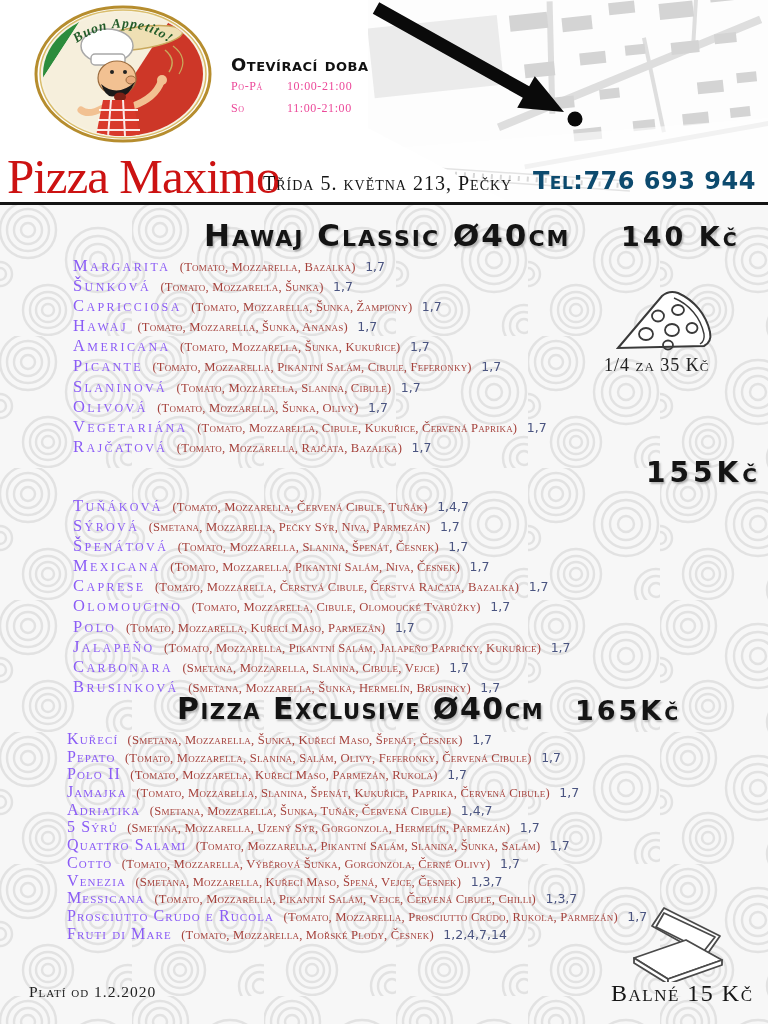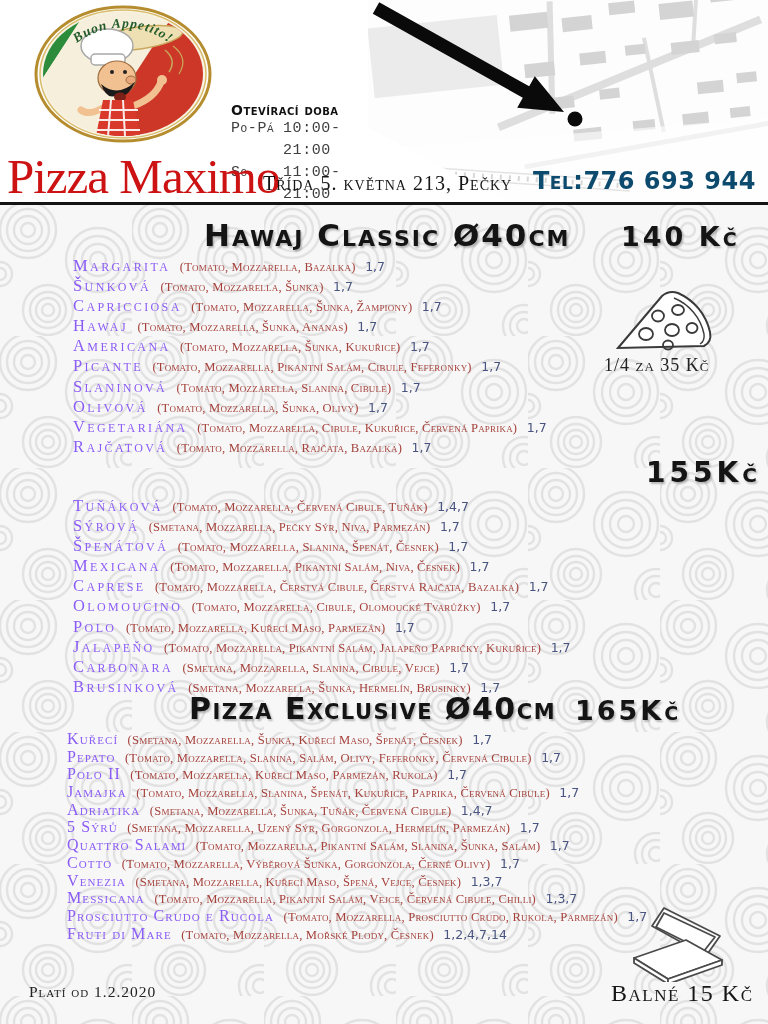--- a/index.html
+++ b/index.html
@@ -5,39 +5,39 @@
   html,body{margin:0;padding:0;background:#888;}
   .page{position:relative;width:768px;height:1024px;background:#ffffff;overflow:hidden;
         font-family:"Liberation Sans",sans-serif;color:#1a1a1a;}
   .abs{position:absolute;}
   
   #bgpat{position:absolute;left:0;top:204px;width:768px;height:820px;z-index:0;}
   .z1{z-index:2;}
   
   .hours{left:231px;top:54px;width:150px;}
   .hours-title{font-family:"DejaVu Sans",sans-serif;font-weight:bold;font-variant:small-caps;
-               font-size:14px;letter-spacing:.5px;color:#111;margin-top:48px;}
-  .hours-row{display:flex;font-family:Liberation Mono, monospace;font-size:15px;
-             line-height:22px;font-variant:small-caps;color:#404040;letter-spacing:.6px;}
+               font-size:18px;letter-spacing:.5px;color:#111;}
+  .hours-row{display:flex;font-family:Liberation Serif, serif;font-size:12px;
+             line-height:22px;font-variant:small-caps;color:#ec4899;letter-spacing:.6px;}
   .hours-day{width:56px;}
   .brand{left:7px;top:152px;font-family:"Liberation Serif",serif;font-size:49px;
          color:#cc1212;letter-spacing:-1px;line-height:50px;}
   .address{left:263px;top:172px;font-family:"Liberation Serif",serif;font-variant:small-caps;
            font-size:20px;letter-spacing:1px;color:#151515;text-align:right;}
   .phone{left:533px;top:167px;font-family:"DejaVu Sans",sans-serif;font-weight:bold;
          font-variant:small-caps;font-size:24px;letter-spacing:.5px;color:#0c4a6e;}
   .rule{left:0;top:202px;width:768px;height:3px;background:#141414;}
   
   .sec-title,.sec-price{font-family:"DejaVu Sans",sans-serif;font-weight:bold;
       font-variant:small-caps;color:#141414;text-shadow:1.5px 1.5px 2px rgba(70,70,70,.35);
       white-space:nowrap;}
   .t-classic{left:204px;top:217px;font-size:31px;letter-spacing:2px;}
   .p-classic{left:621px;top:221px;font-size:27px;letter-spacing:3px;}
   .p-155{left:646px;top:456px;font-size:28px;letter-spacing:4px;}
-  .t-exclusive{left:177px;top:691px;font-size:30px;letter-spacing:1.5px;margin-left:12px;}
+  .t-exclusive{left:177px;top:691px;font-size:30px;letter-spacing:1.5px;}
   .p-exclusive{left:575px;top:695px;font-size:27px;letter-spacing:3px;}
   
   .menu-list{white-space:nowrap;}
   .row{height:20.1px;line-height:20.1px;}
   .tight .row{height:17.7px;line-height:17.7px;}
   .nm{font-family:"Liberation Serif",serif;font-variant:small-caps;font-size:16.5px;
       letter-spacing:2.4px;color:#8b5cf6;margin-left:38px;}
   .tight .nm{font-size:16px;letter-spacing:1.1px;}
   .ing{font-family:"Liberation Serif",serif;font-variant:small-caps;font-size:12.6px;
        letter-spacing:.2px;color:#a5413b;margin-left:5px;}

